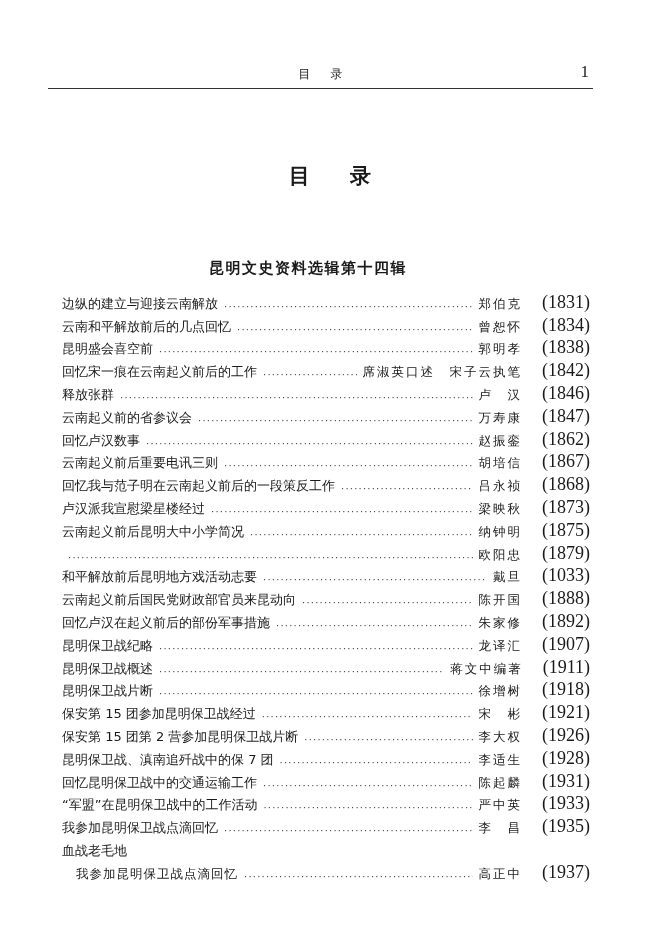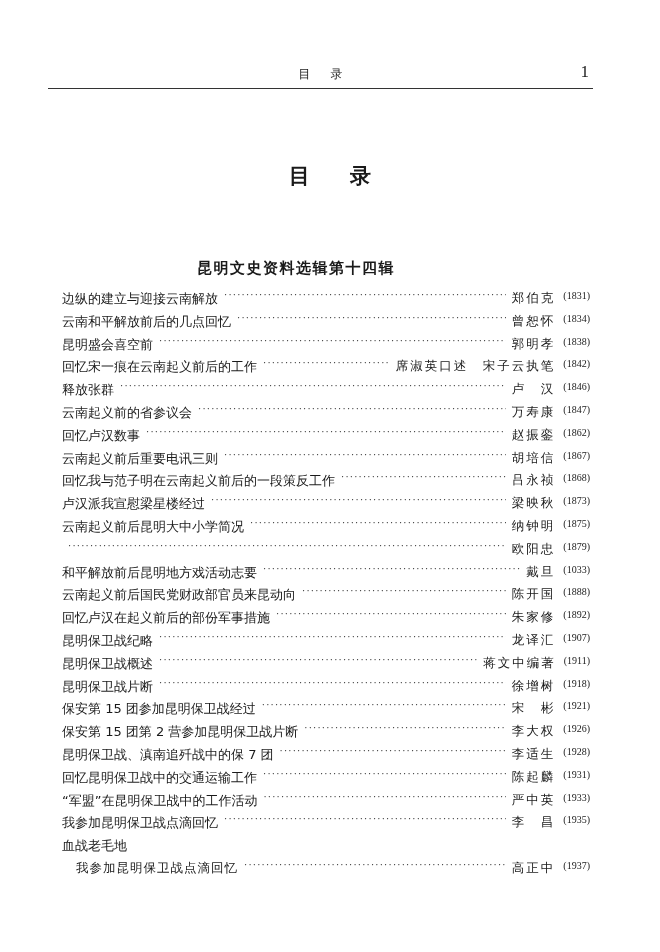--- a/index.html
+++ b/index.html
@@ -48,38 +48,38 @@
       text-align: center;
       font-size: 21px;
       font-weight: bold;
       letter-spacing: 40px;
       padding-left: 40px;
       box-sizing: border-box;
       font-family: "DejaVu Sans", sans-serif;
     }
     .section-title {
       position: absolute;
-      left: 4px;
+      left: 16px;
       width: 584px;
       top: 259px;
       text-align: center;
       font-size: 15px;
       font-weight: bold;
       letter-spacing: 1.5px;
       font-family: "DejaVu Serif", serif;
     }
     .toc {
       position: absolute;
       left: 62px;
       top: 290px;
       width: 528px;
     }
     .toc-row {
       display: flex;
-      align-items: flex-start;
+      align-items: flex-end;
       height: 22.8px;
       font-size: 13px;
       white-space: nowrap;
     }
     .toc-title {
       font-family: "DejaVu Sans", sans-serif;
       font-size: 13px;
       flex: 0 0 auto;
     }
     .toc-leader {
@@ -97,22 +97,22 @@
     }
     .toc-author {
       flex: 0 0 auto;
       font-family: Liberation Mono, monospace;
       font-size: 12.5px;
       letter-spacing: 2px;
     }
     .toc-page {
       flex: 0 0 auto;
       font-family: "Liberation Serif", serif;
-      font-size: 10px;
-      margin-left: 8px;
+      font-size: 18px;
+      margin-left: 20px;
     }
     .toc-row.sub {
       padding-left: 14px;
     }
     .toc-row.sub .toc-title {
       font-family: "DejaVu Serif", serif;
       font-size: 12.5px;
       letter-spacing: 1px;
     }
   </style>

